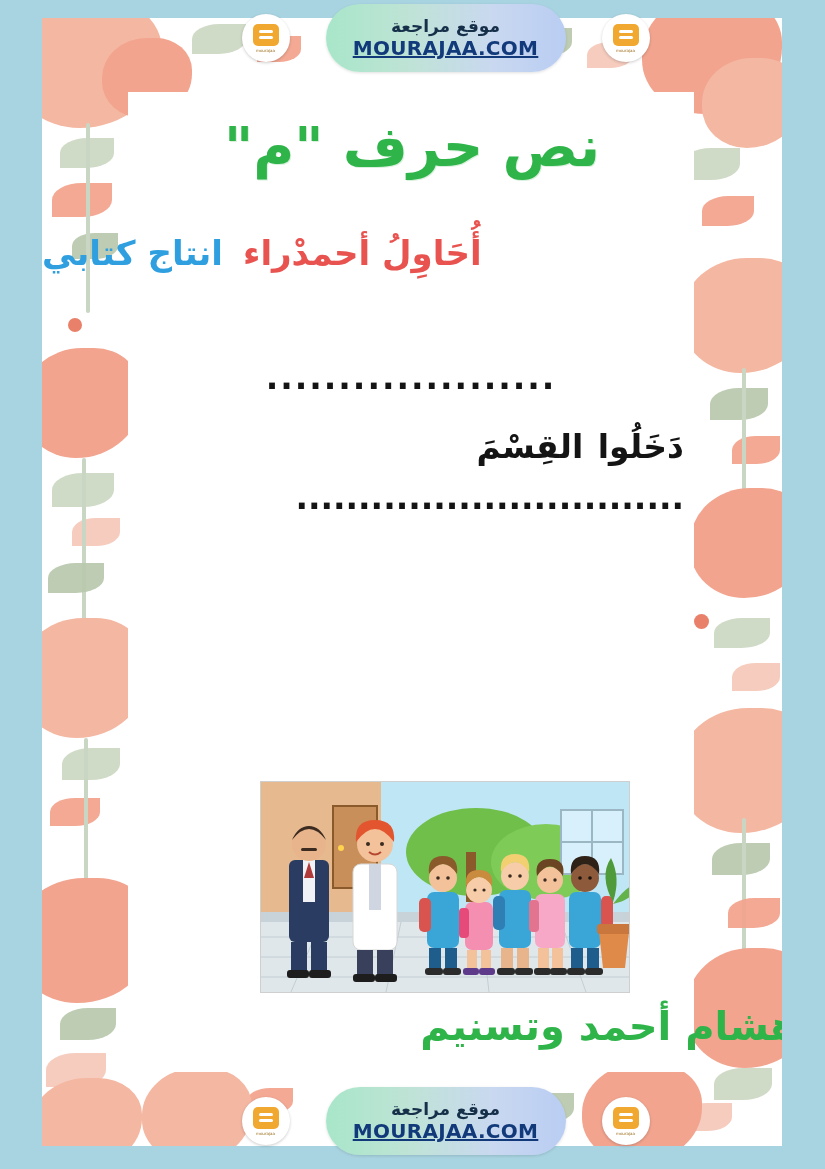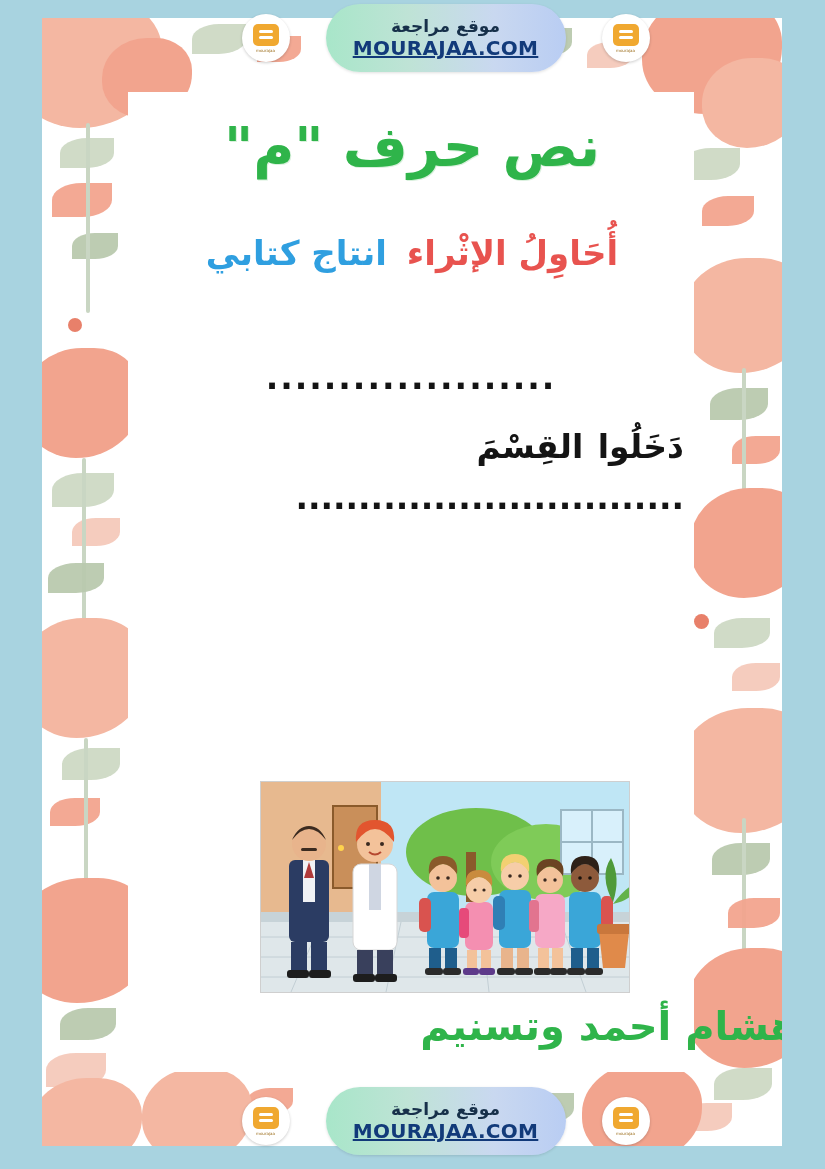--- a/index.html
+++ b/index.html
@@ -62,21 +62,21 @@
   #title .t{
     display:inline-block;
     font-size:56px;font-weight:bold;
     color:#2fb44a;
     letter-spacing:0;
     text-shadow:1px 1px 0 #d9f0dd;
     direction:rtl;
   }
   #subrow{
     position:absolute;top:215px;left:0;width:100%;
-    display:flex;flex-direction:row-reverse;justify-content:center;align-items:baseline;
+    display:flex;flex-direction:row-reverse;align-items:baseline;
     gap:20px;
     z-index:6;
   }
   #subrow .s1{font-size:34px;font-weight:bold;color:#2f9fe0;}
   #subrow .s2{font-size:34px;font-weight:bold;color:#e8534f;}
 
   
   #lines{
     position:absolute;
     top:312px;left:96px;width:546px;
@@ -216,21 +216,21 @@
   </div>
 
   <div id="inner"></div>
 
   <div id="title">
     <span class="t">نص حرف "م"</span>
   </div>
 
   <div id="subrow">
     <span class="s1">انتاج كتابي</span>
-    <span class="s2">أُحَاوِلُ الإثْراء</span>
+    <span class="s2">أُحَاوِلُ أحمدْراء</span>
   </div>
 
   <div id="lines">
     <div class="line center dots" style="margin-top:22px;">....................</div>
     <div class="line" style="margin-top:18px;">دَخَلُوا القِسْمَ ...............................</div>
   </div>
 
   <div id="illus">
     <svg viewBox="0 0 368 210" width="368" height="210" xmlns="http://www.w3.org/2000/svg">
 

